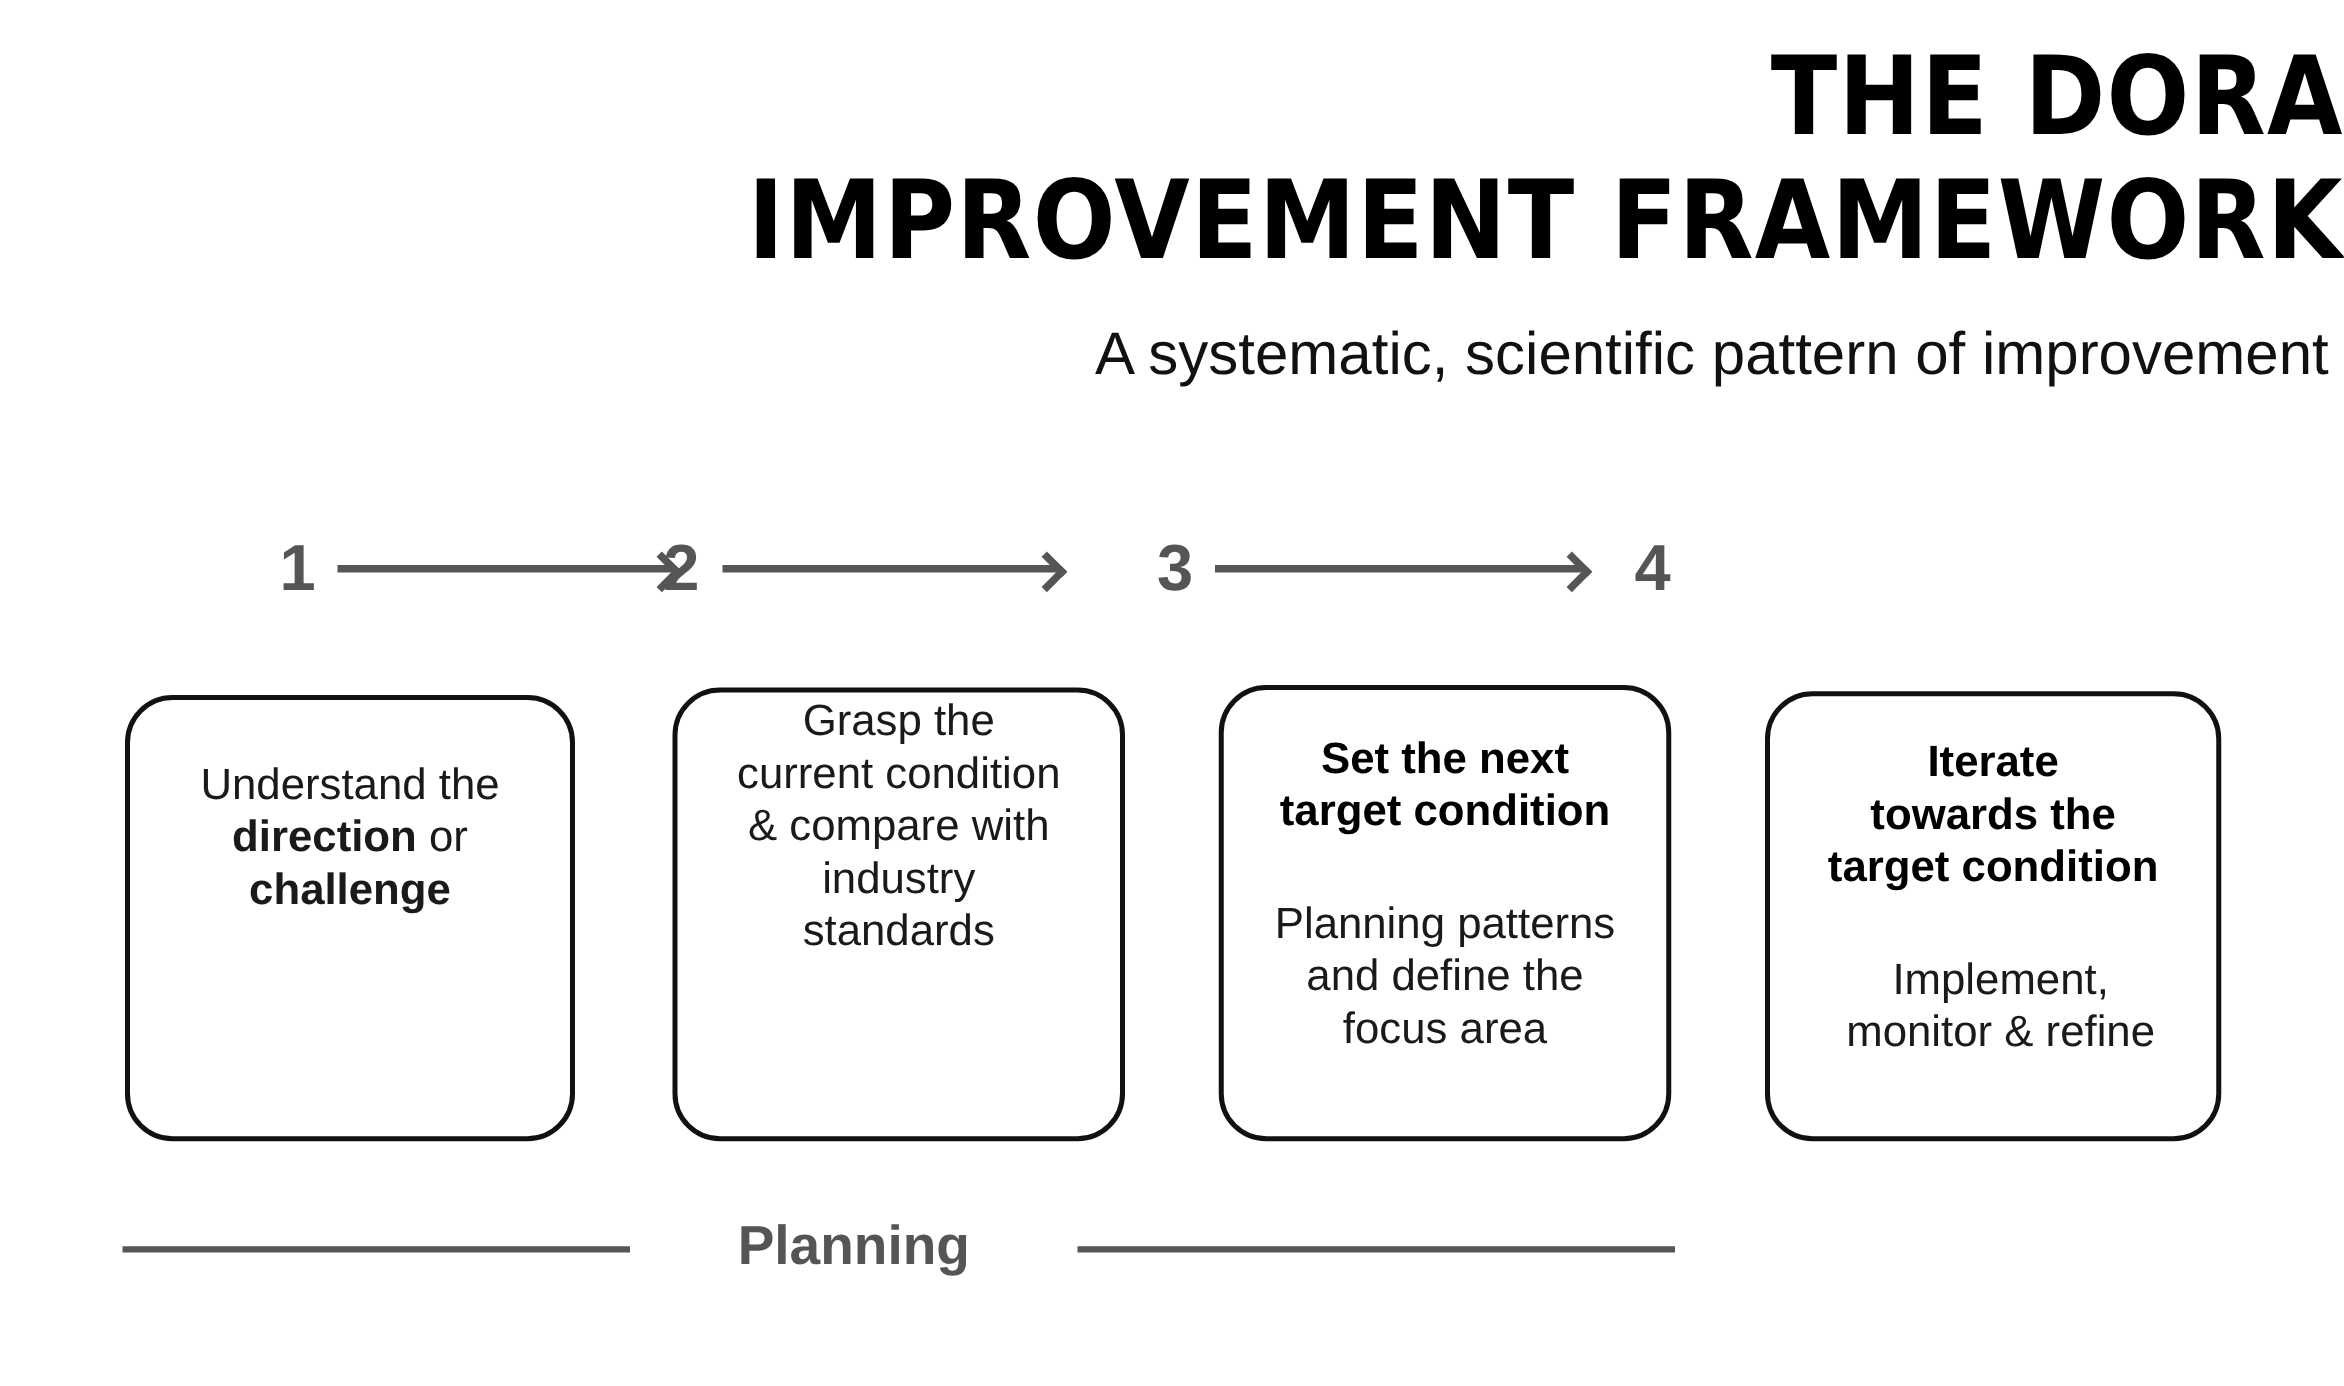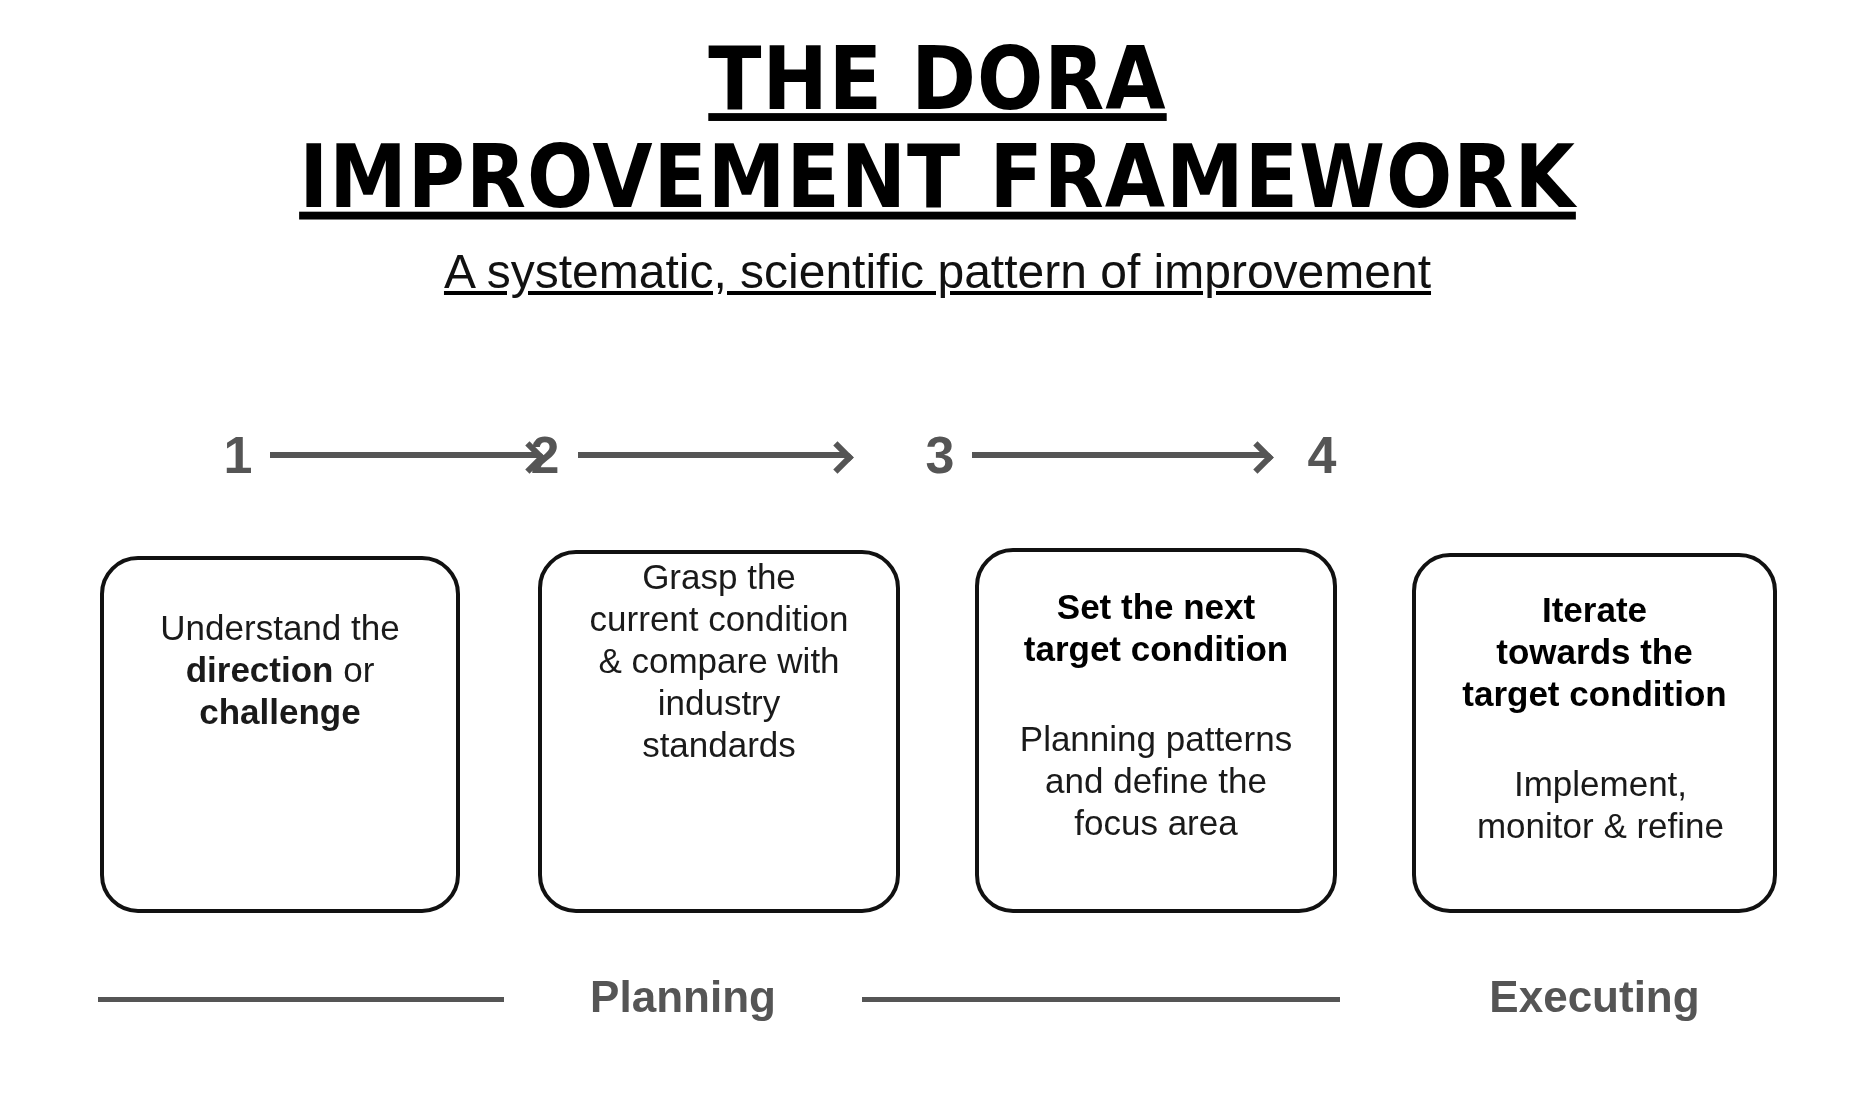--- a/index.html
+++ b/index.html
@@ -15,40 +15,39 @@
     overflow: hidden;
     position: relative;
   }
 
   
   .header {
     position: absolute;
     left: 0;
     top: 0;
     width: 1875px;
-    text-align: center;
-    text-decoration: underline;
+    text-align: right;
   }
   .title {
     margin: 0;
     padding-top: 26px;
     font-family: "DejaVu Sans", sans-serif;
     font-weight: 700;
     font-size: 78px;
     line-height: 1.13;
     letter-spacing: 1px;
     color: #000000;
     text-transform: uppercase;
     transform: scaleY(1.12);
     transform-origin: top center;
   }
   .title-line { display: block; white-space: pre; }
 
   .subtitle {
-    margin: 0;
+    margin: 12px;
     padding-top: 44px;
     font-family: "Liberation Sans", sans-serif;
     font-weight: 400;
     font-size: 48px;
     line-height: 1.1;
     color: #111111;
   }
 
   
   .steps-row {
@@ -234,14 +233,13 @@
 towards the
 target condition</div>
   <div class="card-body">Implement,
 monitor &amp; refine</div>
 </div>
 
 <div class="phases">
   <span class="phase-line" id="phase-line-left"></span>
   <span class="phase-label" id="phase-label-planning">Planning</span>
   <span class="phase-line" id="phase-line-right"></span>
-  <span class="phase-label" id="phase-label-executing">Executing</span>
 </div>
 
 </body></html>

